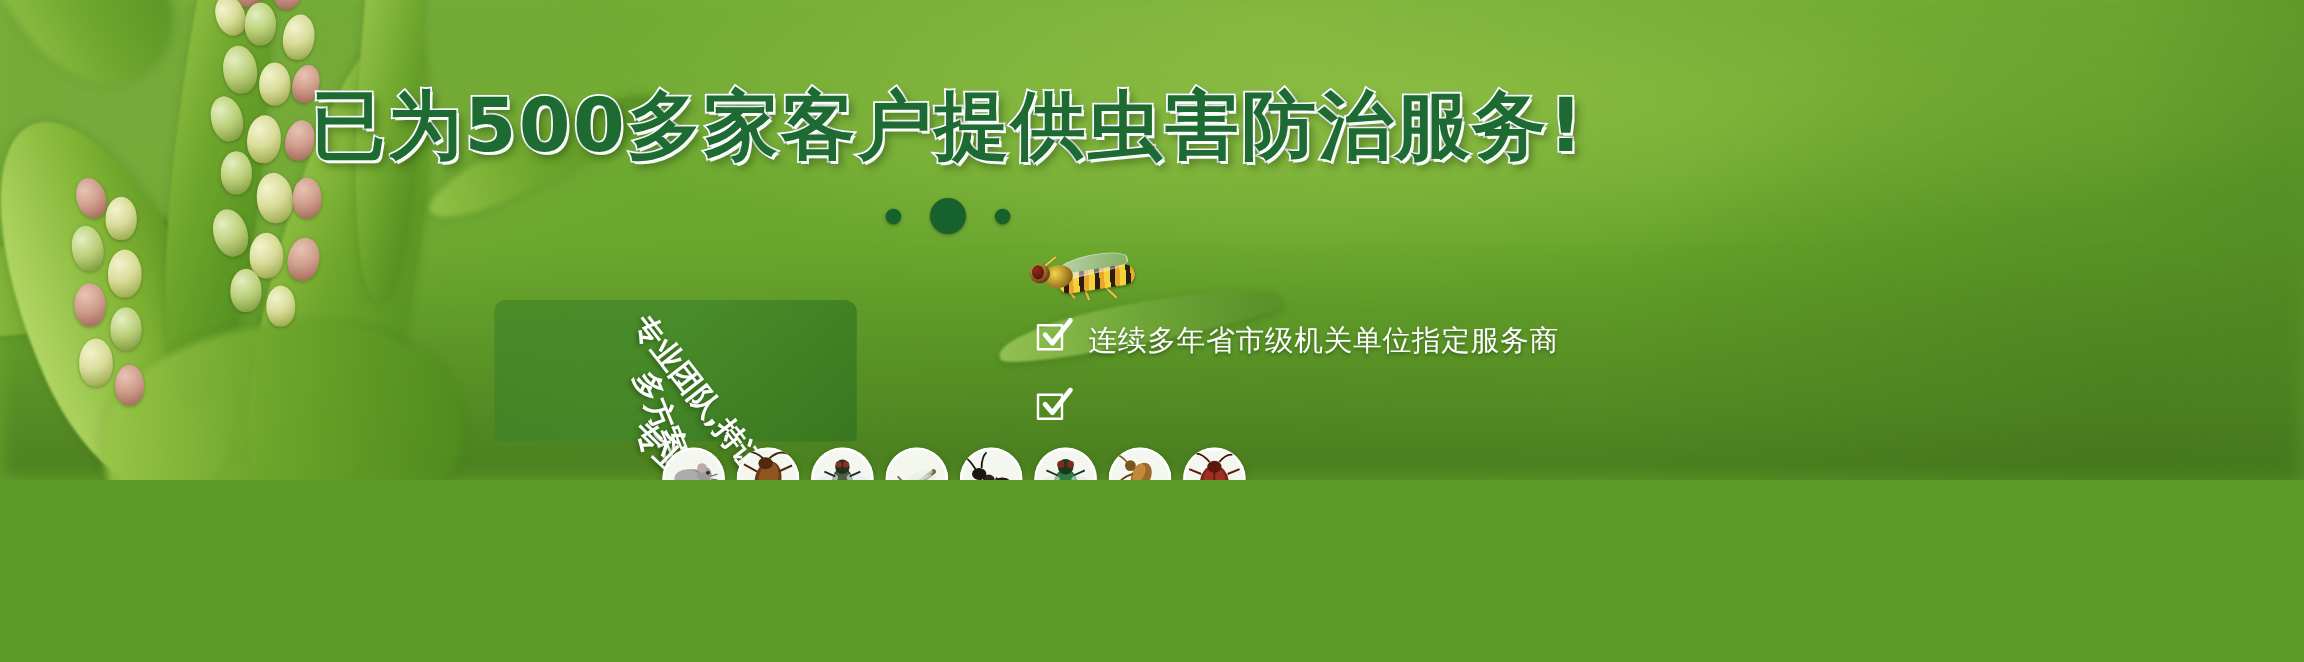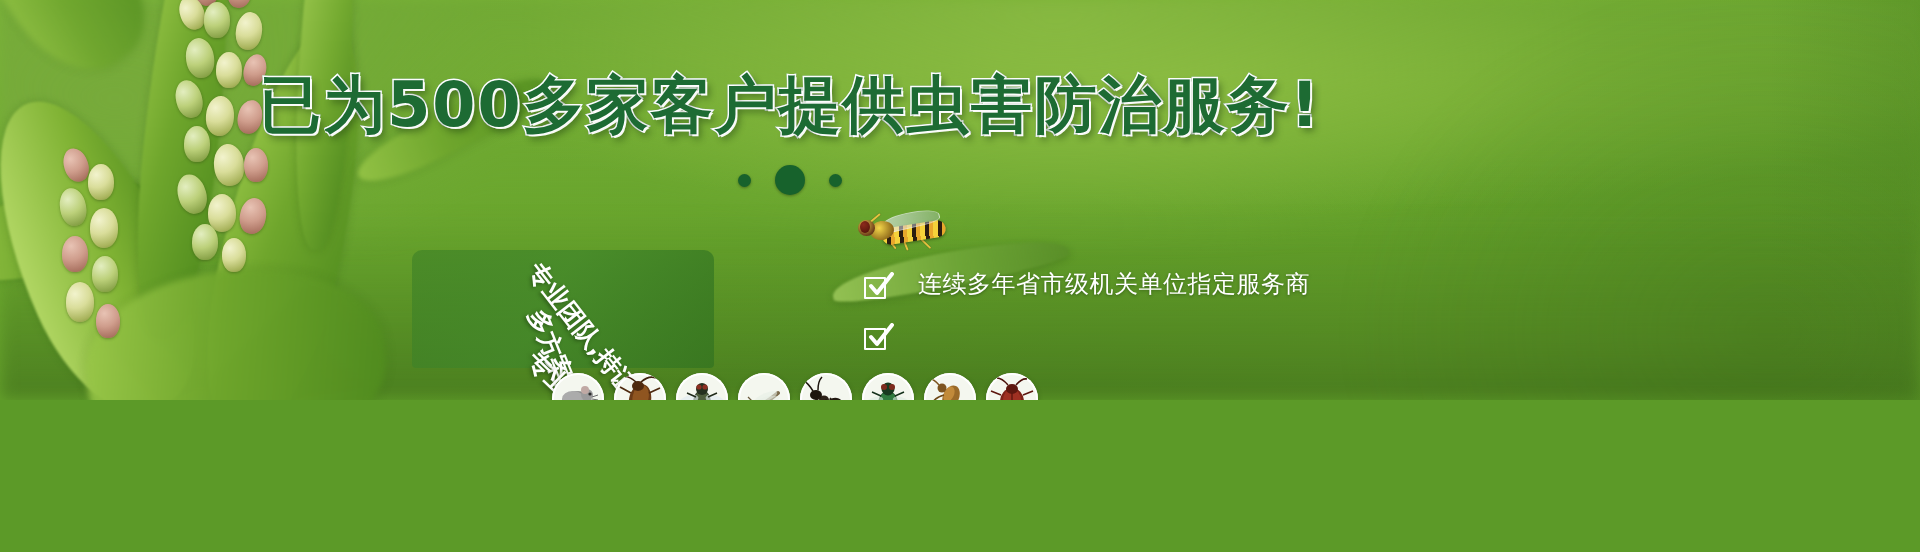--- a/index.html
+++ b/index.html
@@ -178,21 +178,21 @@
   }
   .slogan-line.l1 { font-size:25px; letter-spacing:0px; }
   .slogan-line.l2 { font-size:25px; letter-spacing:0px; }
   .slogan-line.l3 { font-size:25px; letter-spacing:0px; }
 
   
   .features {
     position:absolute; left:864px; top:268px;
     display:flex; flex-direction:column; gap:26px;
   }
-  .feature { display:flex; align-items:flex-end; gap:29px; }
+  .feature { display:flex; align-items:flex-start; gap:18px; }
   .chk { width:25px; height:25px; flex:0 0 auto; position:relative; }
   .chk-box {
     position:absolute; left:0; top:2px; width:22px; height:22px;
     border:2px solid #ffffff; border-radius:1px;
   }
   .chk-tick {
     position:absolute; left:4px; top:-3px; width:26px; height:26px;
   }
   .feature-text {
     font-family:"DejaVu Sans","Liberation Sans",sans-serif;

